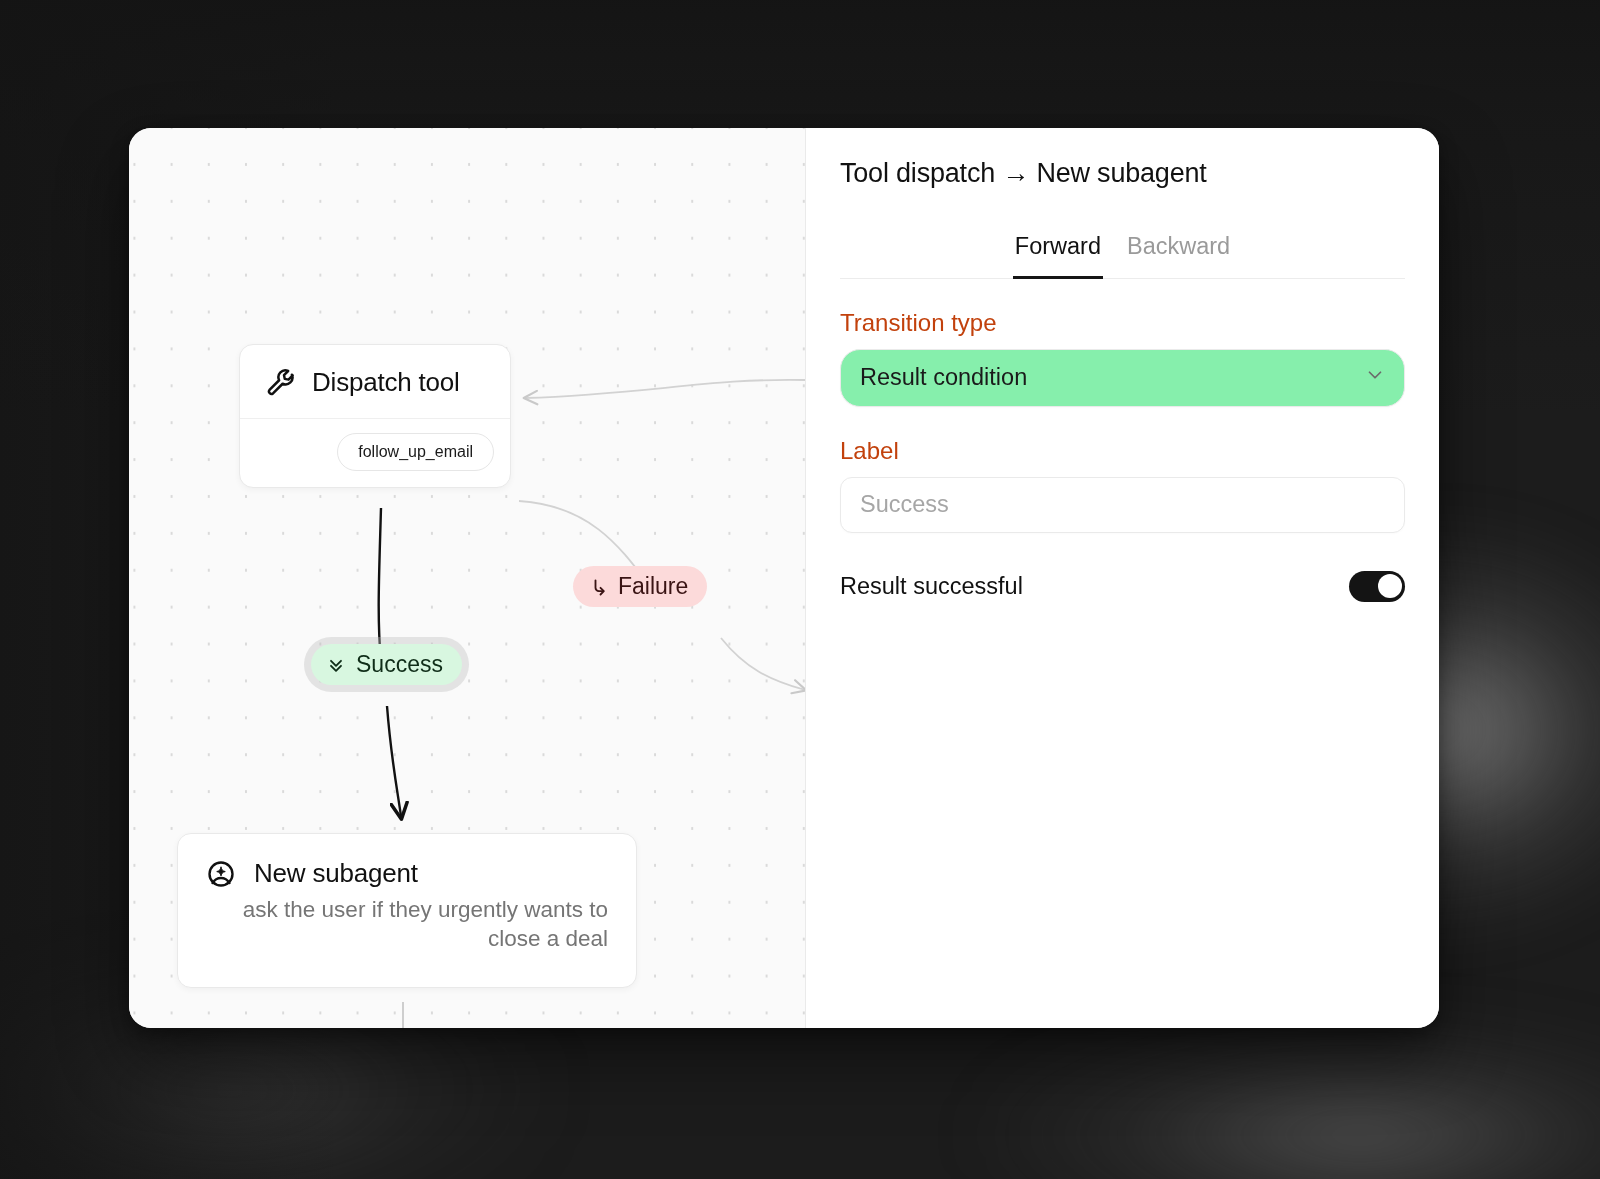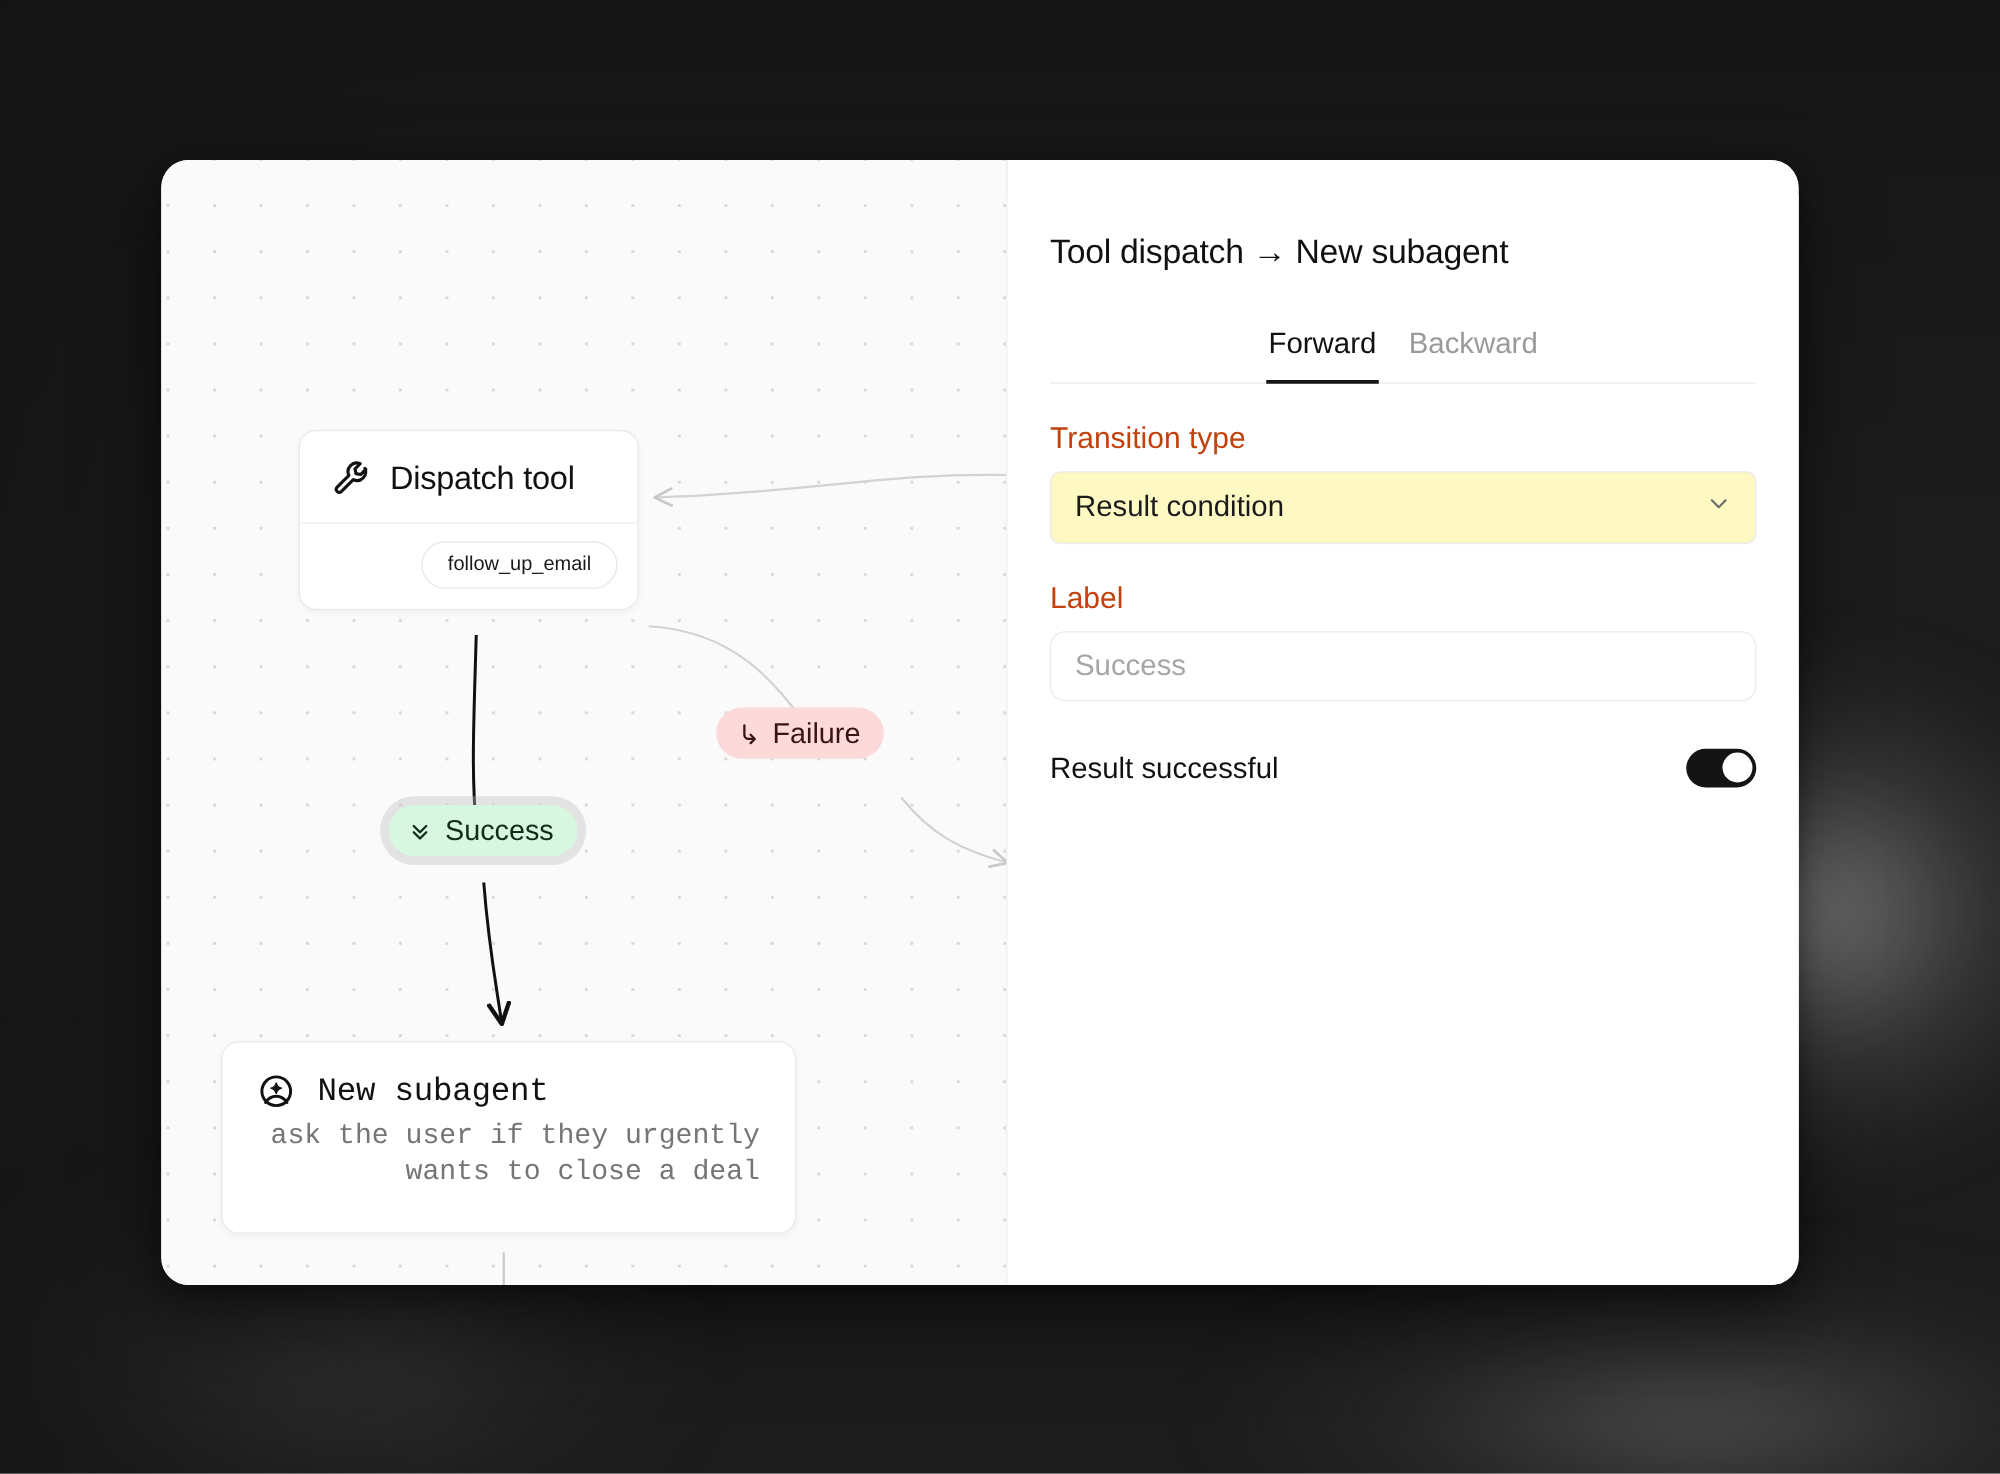--- a/index.html
+++ b/index.html
@@ -106,21 +106,21 @@
     border: 1px solid #e6e6e6;
     border-radius: 999px;
     padding: 9px 20px;
     font-size: 16px;
     color: #1a1a1a;
     background: #fff;
     white-space: nowrap;
   }
 
   #node-dispatch { left: 110px; top: 216px; width: 270px; }
-  #node-subagent { left: 48px; top: 705px; width: 458px; font-family: Liberation Mono, monospace; }
+  #node-subagent { left: 48px; top: 705px; width: 458px; }
 
   #node-subagent .node-head { padding: 24px 22px 6px 28px; gap: 18px; }
   .node-desc {
     padding: 0 28px 34px 28px;
     font-size: 22.5px;
     line-height: 29px;
     color: #757575;
   }
 
   
@@ -147,21 +147,20 @@
     background: #fcdada;
     color: #3a1414;
   }
 
   
   #inspector {
     flex: 1;
     padding: 28px 34px 0 34px;
     background: #fff;
     position: relative;
-    margin-top: 28px;
   }
   .insp-title {
     font-size: 27px;
     color: #111;
     letter-spacing: -0.2px;
     margin: 0 0 0 0;
     padding-top: 2px;
   }
 
   .tabs {
@@ -182,27 +181,27 @@
   .tab.active { color: #111; border-bottom-color: #151515; }
 
   .field-label {
     font-size: 24px;
     color: #c2410c;
     margin: 30px 0 12px 0;
   }
   .select-box {
     height: 56px;
     border: 1px solid #eaeaea;
-    border-radius: 8px;
+    border-radius: 20px;
     display: flex;
     align-items: center;
     padding: 0 18px 0 19px;
     font-size: 23.5px;
     color: #1a1a1a;
-    background: #fef9c3;
+    background: #86efac;
     cursor: pointer;
     box-shadow: 0 1px 2px rgba(0,0,0,0.02);
   }
   .select-value { flex: 1; }
   .text-input {
     height: 56px;
     width: 100%;
     box-sizing: border-box;
     border: 1px solid #eaeaea;
     border-radius: 12px;

